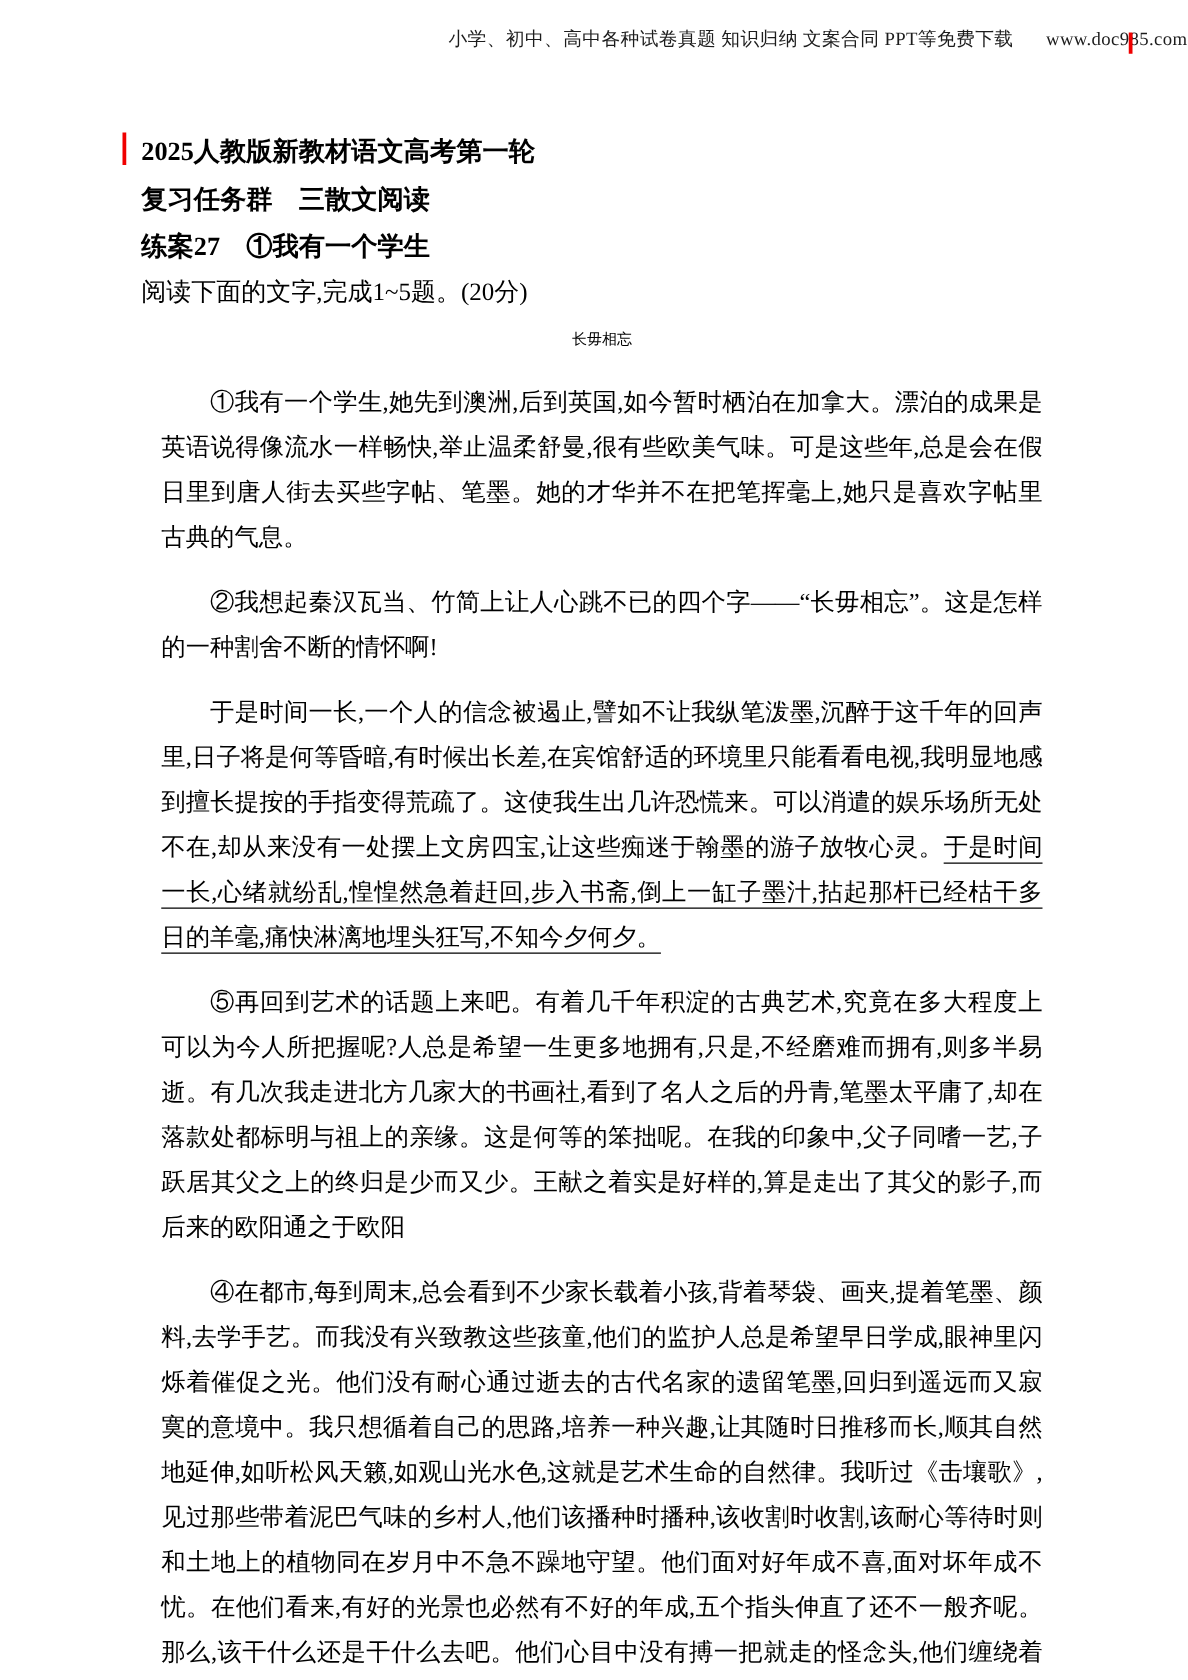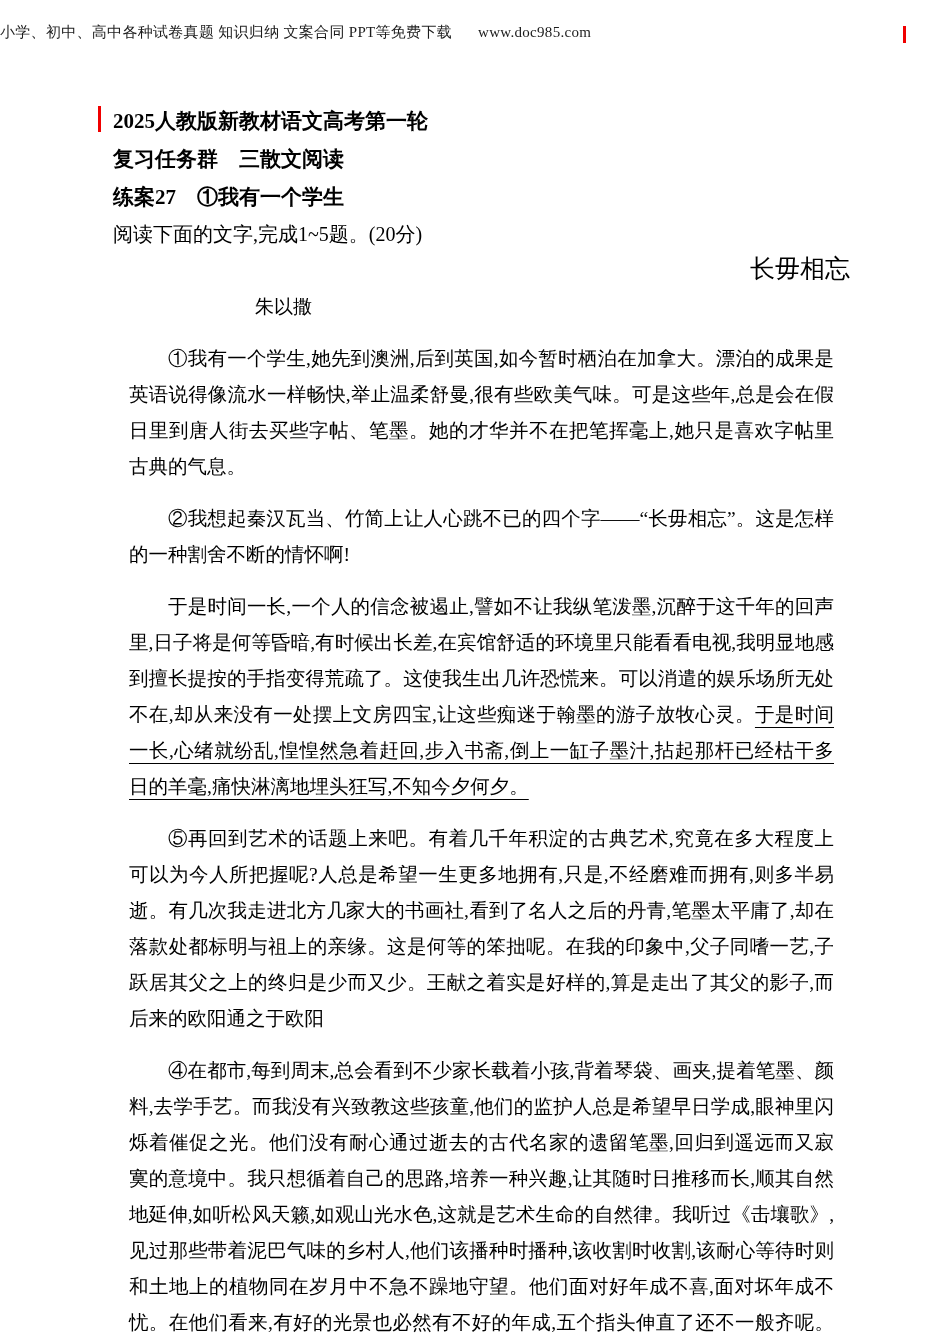--- a/index.html
+++ b/index.html
@@ -10,21 +10,21 @@
     position: relative;
     overflow: hidden;
     font-family: "Liberation Serif", "DejaVu Serif", serif;
     color: #000000;
   }
   .page-header {
     position: absolute;
     top: 21px;
     left: 0;
     width: 950px;
-    text-align: left;
+    text-align: right;
     font-size: 15px;
     line-height: 22px;
     color: #1c1c1c;
     letter-spacing: 0.3px;
   }
   .hdr-url { margin-left: 26px; }
   .red-mark {
     position: absolute;
     width: 3px;
     background: #f00000;
@@ -46,24 +46,23 @@
     font-size: 21px;
     font-weight: bold;
     line-height: 38px;
     text-align: left;
   }
   .instruction {
     font-size: 20px;
     line-height: 37px;
   }
   .essay-title {
-    font-size: 25px;
+    font-size: 12px;
     line-height: 36px;
-    text-align: right;
-    font-family: Liberation Mono, monospace;
+    text-align: center;
   }
   .author {
     font-size: 19px;
     line-height: 36px;
     padding-left: 142px;
   }
   .essay p {
     margin: 16px;
     font-size: 19.5px;
     line-height: 36px;
@@ -85,21 +84,20 @@
 
 <div class="red-mark red-mark-header"></div>
 <div class="red-mark red-mark-title"></div>
 
 <div class="content">
   <div class="series-title">2025人教版新教材语文高考第一轮</div>
   <div class="center-title">复习任务群　三散文阅读</div>
   <div class="center-title">练案27　①我有一个学生</div>
   <div class="instruction">阅读下面的文字,完成1~5题。(20分)</div>
   <div class="essay-title">长毋相忘</div>
-  <div class="author">朱以撒</div>
   <div class="essay">
       <p><span>①我有一个学生,她先到澳洲,后到英国,如今暂时栖泊在加拿大。漂泊的成果是英语说得像流水一样畅快,举止温柔舒曼,很有些欧美气味。可是这些年,总是会在假日里到唐人街去买些字帖、笔墨。她的才华并不在把笔挥毫上,她只是喜欢字帖里古典的气息。</span></p>
       <p><span>②我想起秦汉瓦当、竹简上让人心跳不已的四个字——“长毋相忘”。这是怎样的一种割舍不断的情怀啊!</span></p>
       <p><span>于是时间一长,一个人的信念被遏止,譬如不让我纵笔泼墨,沉醉于这千年的回声里,日子将是何等昏暗,有时候出长差,在宾馆舒适的环境里只能看看电视,我明显地感到擅长提按的手指变得荒疏了。这使我生出几许恐慌来。可以消遣的娱乐场所无处不在,却从来没有一处摆上文房四宝,让这些痴迷于翰墨的游子放牧心灵。</span><span class="u">于是时间一长,心绪就纷乱,惶惶然急着赶回,步入书斋,倒上一缸子墨汁,拈起那杆已经枯干多日的羊毫,痛快淋漓地埋头狂写,不知今夕何夕。</span></p>
       <p><span>⑤再回到艺术的话题上来吧。有着几千年积淀的古典艺术,究竟在多大程度上可以为今人所把握呢?人总是希望一生更多地拥有,只是,不经磨难而拥有,则多半易逝。有几次我走进北方几家大的书画社,看到了名人之后的丹青,笔墨太平庸了,却在落款处都标明与祖上的亲缘。这是何等的笨拙呢。在我的印象中,父子同嗜一艺,子跃居其父之上的终归是少而又少。王献之着实是好样的,算是走出了其父的影子,而后来的欧阳通之于欧阳</span></p>
       <p><span>④在都市,每到周末,总会看到不少家长载着小孩,背着琴袋、画夹,提着笔墨、颜料,去学手艺。而我没有兴致教这些孩童,他们的监护人总是希望早日学成,眼神里闪烁着催促之光。他们没有耐心通过逝去的古代名家的遗留笔墨,回归到遥远而又寂寞的意境中。我只想循着自己的思路,培养一种兴趣,让其随时日推移而长,顺其自然地延伸,如听松风天籁,如观山光水色,这就是艺术生命的自然律。我听过《击壤歌》,见过那些带着泥巴气味的乡村人,他们该播种时播种,该收割时收割,该耐心等待时则和土地上的植物同在岁月中不急不躁地守望。他们面对好年成不喜,面对坏年成不忧。在他们看来,有好的光景也必然有不好的年成,五个指头伸直了还不一般齐呢。那么,该干什么还是干什么去吧。他们心目中没有搏一把就走的怪念头,他们缠绕着最久远的亲情:人与土地长毋相忘。</span></p>
     </div>
 </div>
 
 </body></html>

